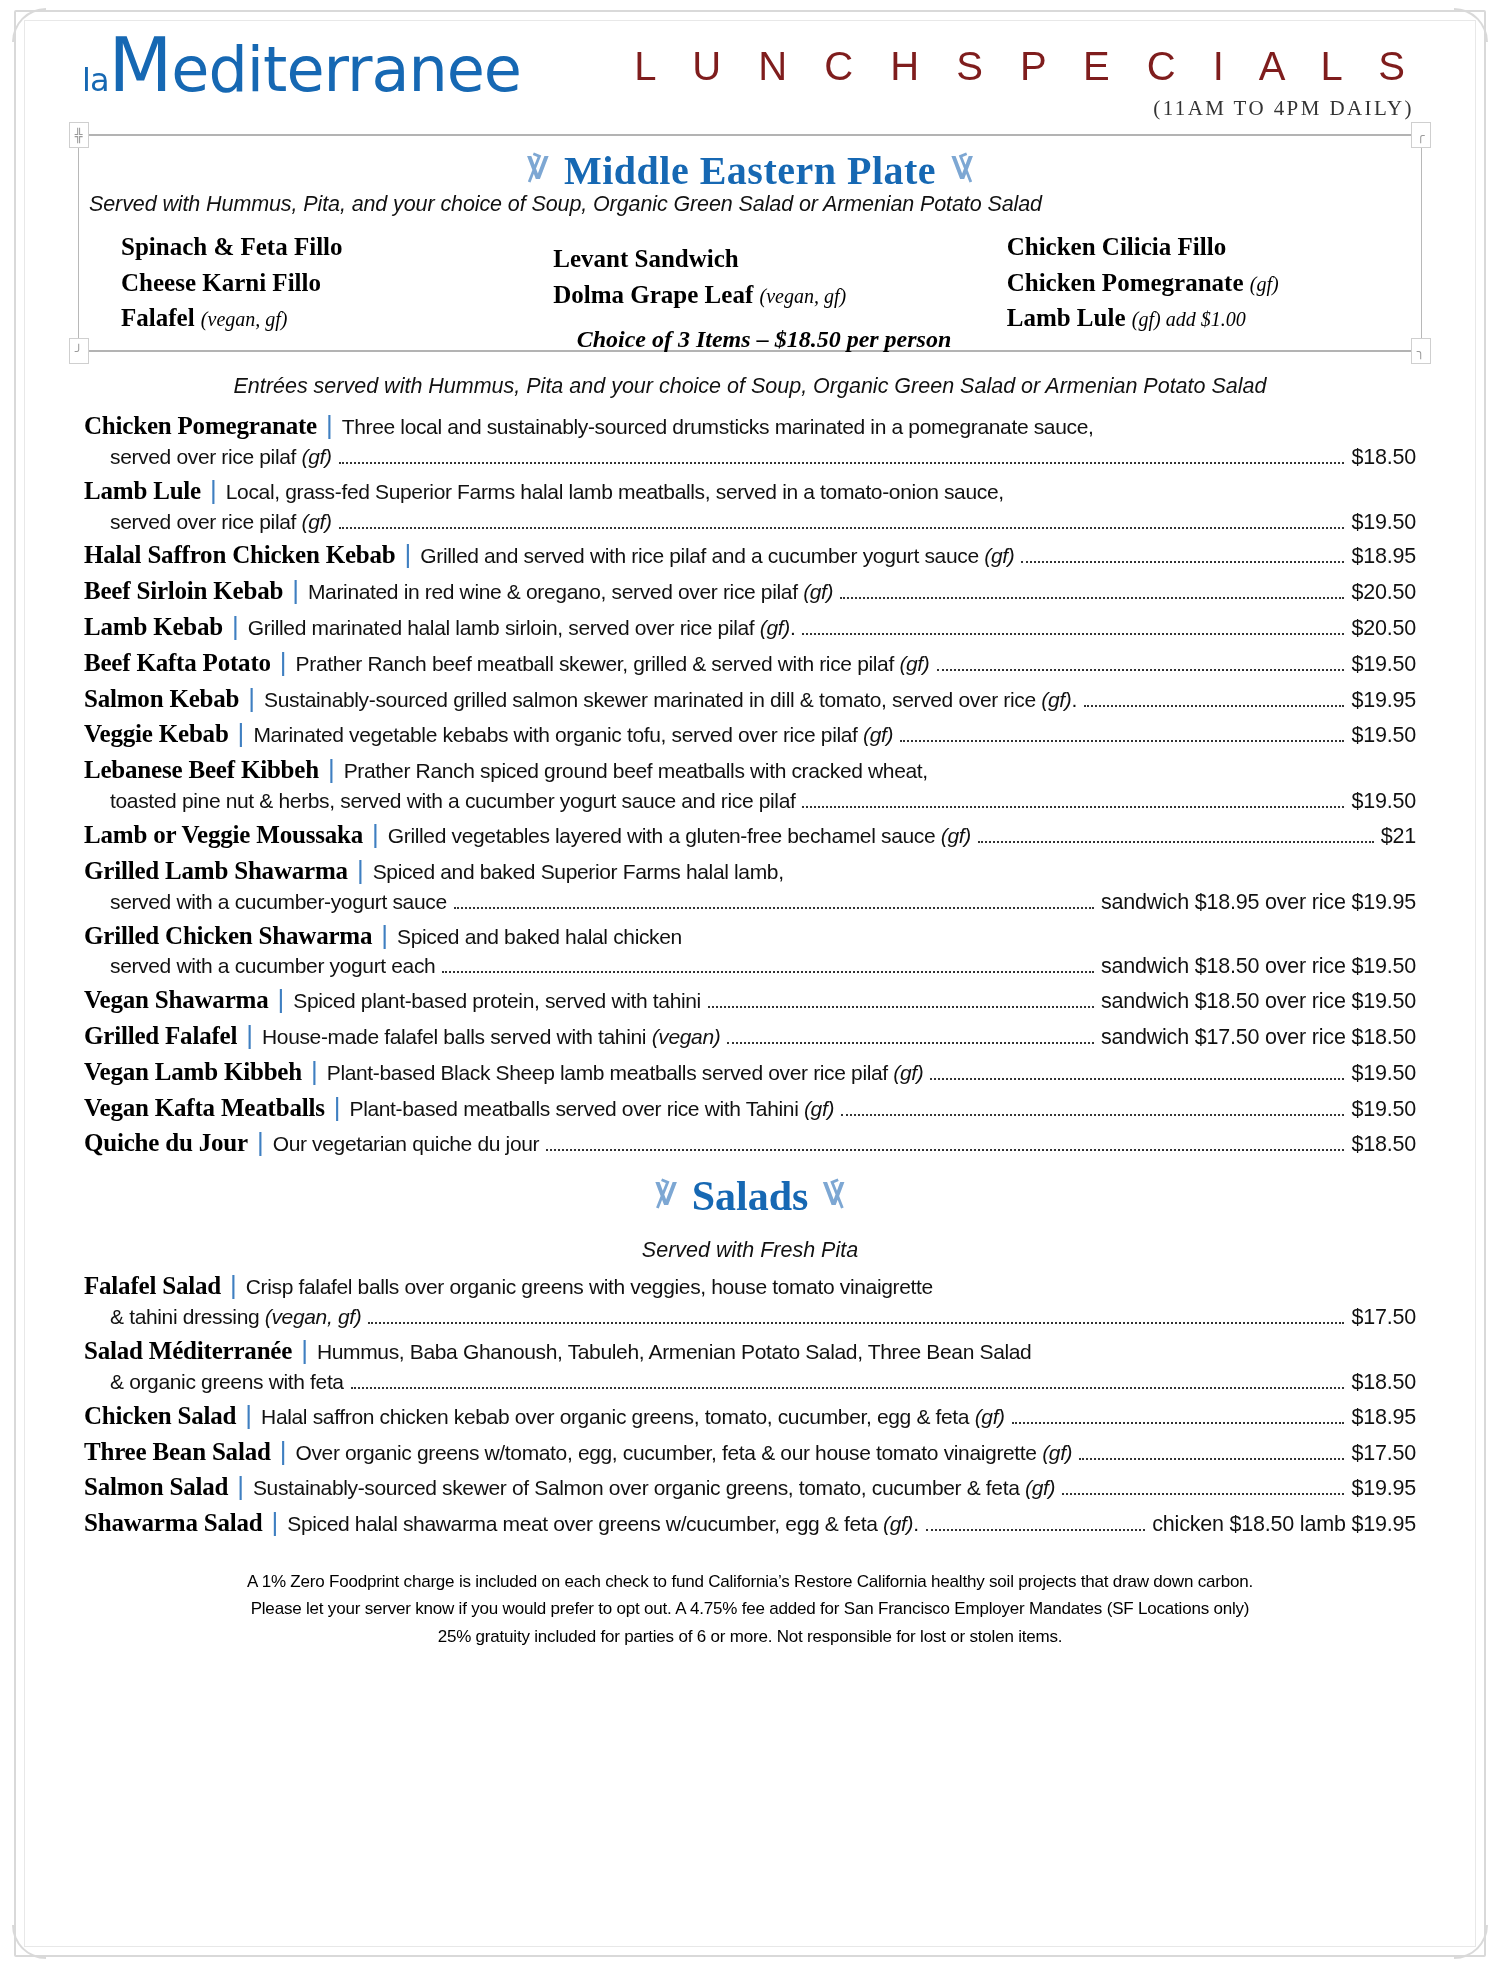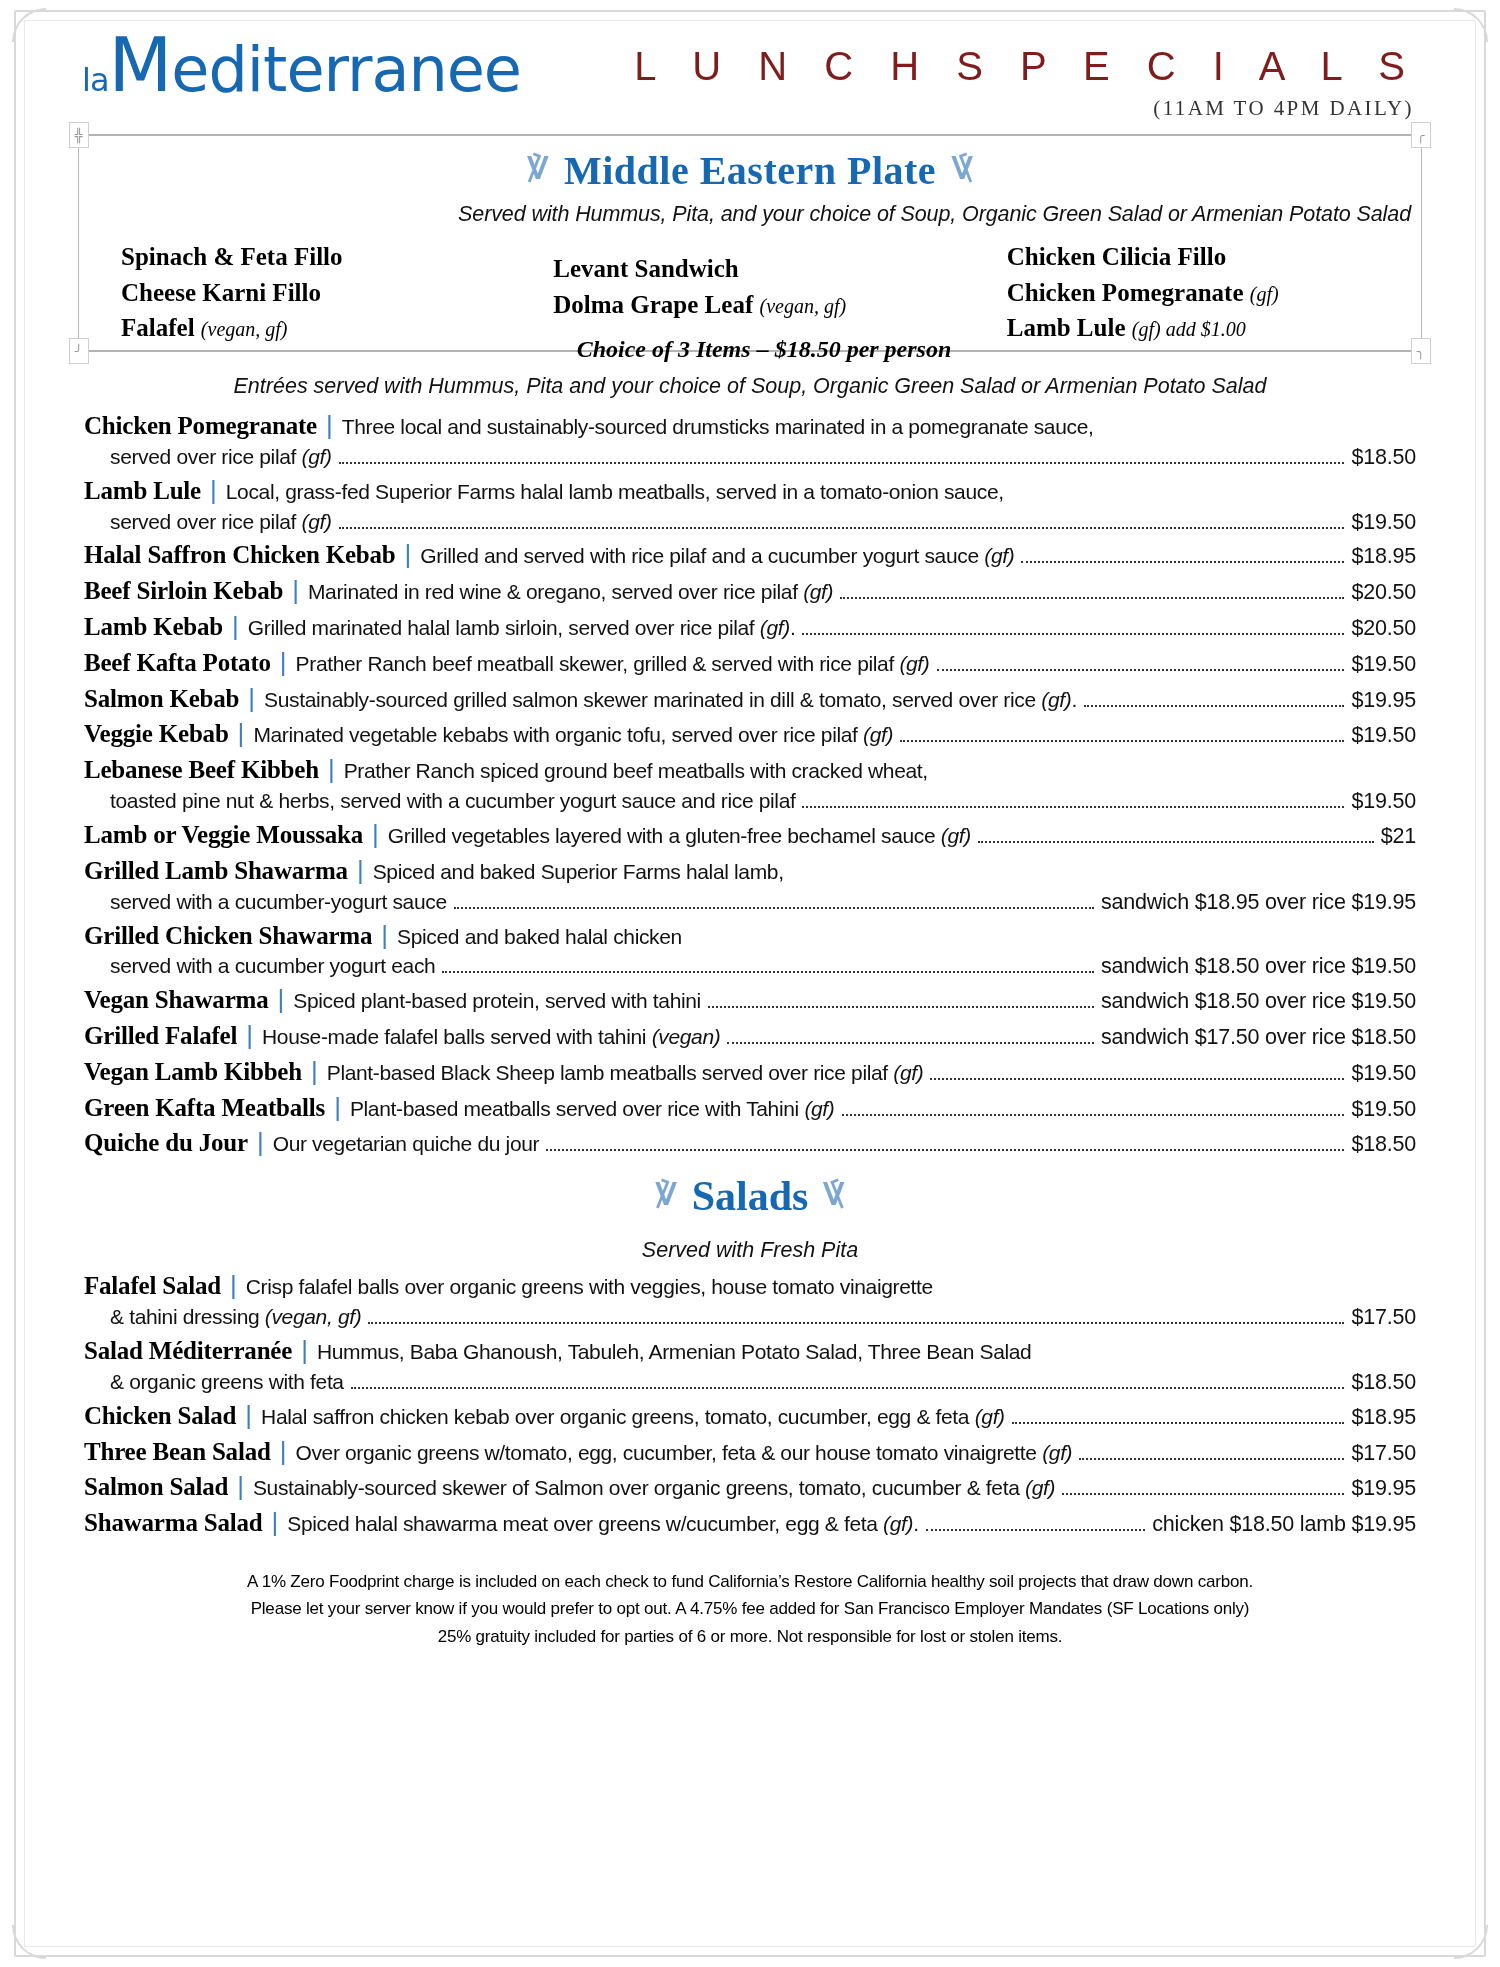--- a/index.html
+++ b/index.html
@@ -135,25 +135,24 @@
     display: inline-block;
     color: #7da7d3;
     font-size: 30px;
     vertical-align: 5px;
     font-family: "DejaVu Sans", sans-serif;
   }
   .flourish.left { margin-right: 14px; }
   .flourish.right { margin-left: 14px; transform: scaleX(-1); }
 
   .plate-sub {
-    text-align: right;
+    text-align: left;
     font-style: italic;
     font-size: 21.5px;
     color: #111;
-    margin-top: 10px;
     letter-spacing: -.1px;
   }
 
   .plate-cols {
     display: flex;
     margin-top: 12px;
     align-items: flex-start;
   }
   .plate-col { font-family: "Liberation Serif", serif; }
   .plate-col.c1 { width: 33%; padding-left: 32px; }
@@ -475,21 +474,21 @@
           <div class="line">
             <span class="iname">Vegan Lamb Kibbeh</span>
             <span class="bar">|</span>
             <span class="desc">Plant-based Black Sheep lamb meatballs served over rice pilaf <span class="em">(gf)</span></span>
             <span class="leader"></span>
             <span class="price">$19.50</span>
           </div>
         </div>
         <div class="row">
           <div class="line">
-            <span class="iname">Green Kafta Meatballs</span>
+            <span class="iname">Vegan Kafta Meatballs</span>
             <span class="bar">|</span>
             <span class="desc">Plant-based meatballs served over rice with Tahini <span class="em">(gf)</span></span>
             <span class="leader"></span>
             <span class="price">$19.50</span>
           </div>
         </div>
         <div class="row">
           <div class="line">
             <span class="iname">Quiche du Jour</span>
             <span class="bar">|</span>

